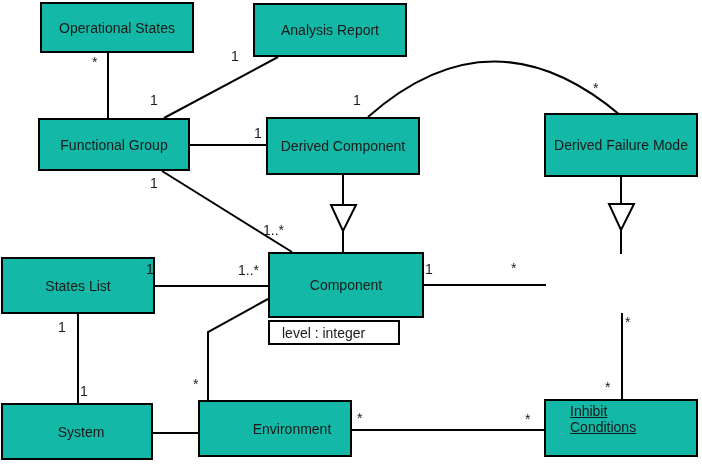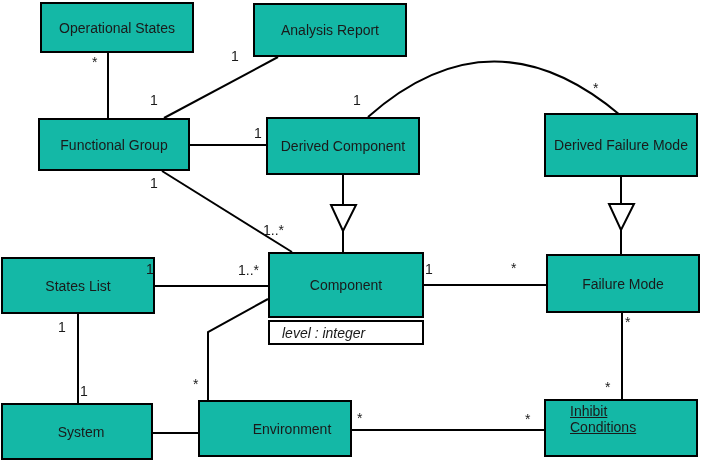--- a/index.html
+++ b/index.html
@@ -93,27 +93,24 @@
     <span>Derived Component</span>
   </div>
 
   <div class="uml-class" style="left:1px;top:257px;width:154px;height:57px;">
     <span>States List</span>
   </div>
 
   <div class="uml-class" style="left:268px;top:252px;width:156px;height:66px;">
     <span>Component</span>
   </div>
-  <div class="uml-attr" style="left:268px;top:320px;width:156px;height:25px;font-style:italic;">
+  <div class="uml-attr" style="left:268px;top:320px;width:132px;height:25px;">
     <span>level : integer</span>
   </div>
 
-  <div class="uml-class" style="left:546px;top:254px;width:154px;height:59px;">
-    <span>Failure Mode</span>
-  </div>
 
   <div class="uml-class" style="left:1px;top:403px;width:152px;height:57px;padding-left:8px;">
     <span>System</span>
   </div>
 
   <div class="uml-class" style="left:198px;top:400px;width:154px;height:57px;padding-left:34px;">
     <span>Environment</span>
   </div>
 
   <div class="uml-class top-left" style="left:544px;top:399px;width:154px;height:58px;">

